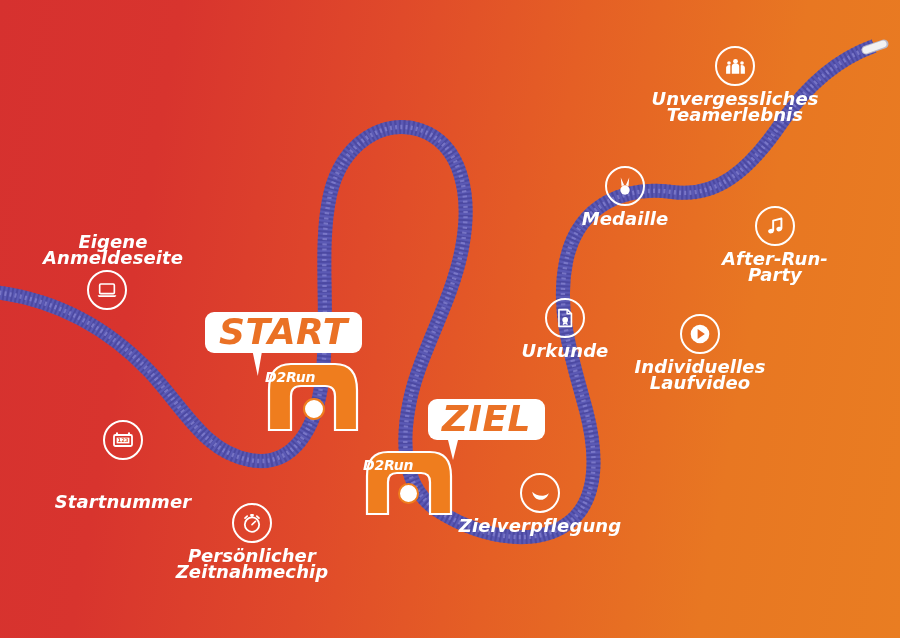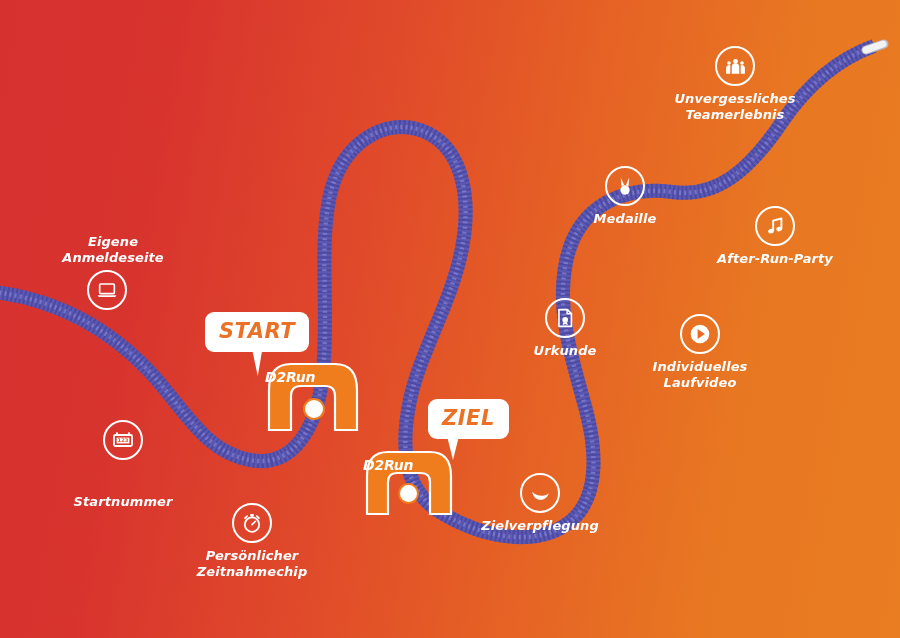--- a/index.html
+++ b/index.html
@@ -19,21 +19,21 @@
   .lace-weave2{fill:none;stroke:#8481cf;stroke-width:4.4;stroke-linecap:butt;
               stroke-dasharray:2 3.2;opacity:.75;}
   .aglet{fill:none;stroke:#f2f2f2;stroke-width:7;stroke-linecap:round;}
   .aglet-edge{fill:none;stroke:#b9b9c9;stroke-width:9;stroke-linecap:round;}
 
   
   .node{position:absolute;display:flex;flex-direction:column;align-items:center;}
   .node .cap{
     color:#ffffff;font-style:italic;font-weight:bold;
     font-family:"DejaVu Sans", sans-serif;
-    font-size:13px;line-height:15.5px;text-align:center;
+    font-size:18px;line-height:15.5px;text-align:center;
     letter-spacing:.1px;white-space:pre-line;
     text-shadow:0 0 1px rgba(0,0,0,.05);
   }
   .ring{
     width:40px;height:40px;border-radius:50%;
     border:2.6px solid #ffffff;box-sizing:border-box;
     display:flex;align-items:center;justify-content:center;
   }
   .ring svg{display:block;}
   .cap-above{margin-bottom:5px;margin-left:12px;}
@@ -50,21 +50,21 @@
 
   
   .bubble{position:absolute;}
   .bubble .box{
     background:#ffffff;border-radius:9px;
     padding:4px 14px 5px 14px;
     display:inline-block;
   }
   .bubble .txt{
     color:#ea7125;font-style:italic;font-weight:bold;
-    font-size:21px;line-height:31px;letter-spacing:.5px;
+    font-size:36px;line-height:31px;letter-spacing:.5px;
     font-family:"DejaVu Sans", sans-serif;
     text-align:center;
   }
   .bubble .tail{position:absolute;width:0;height:0;}
 </style>
 </head>
 <body>
 
 <div id="poster">
 

